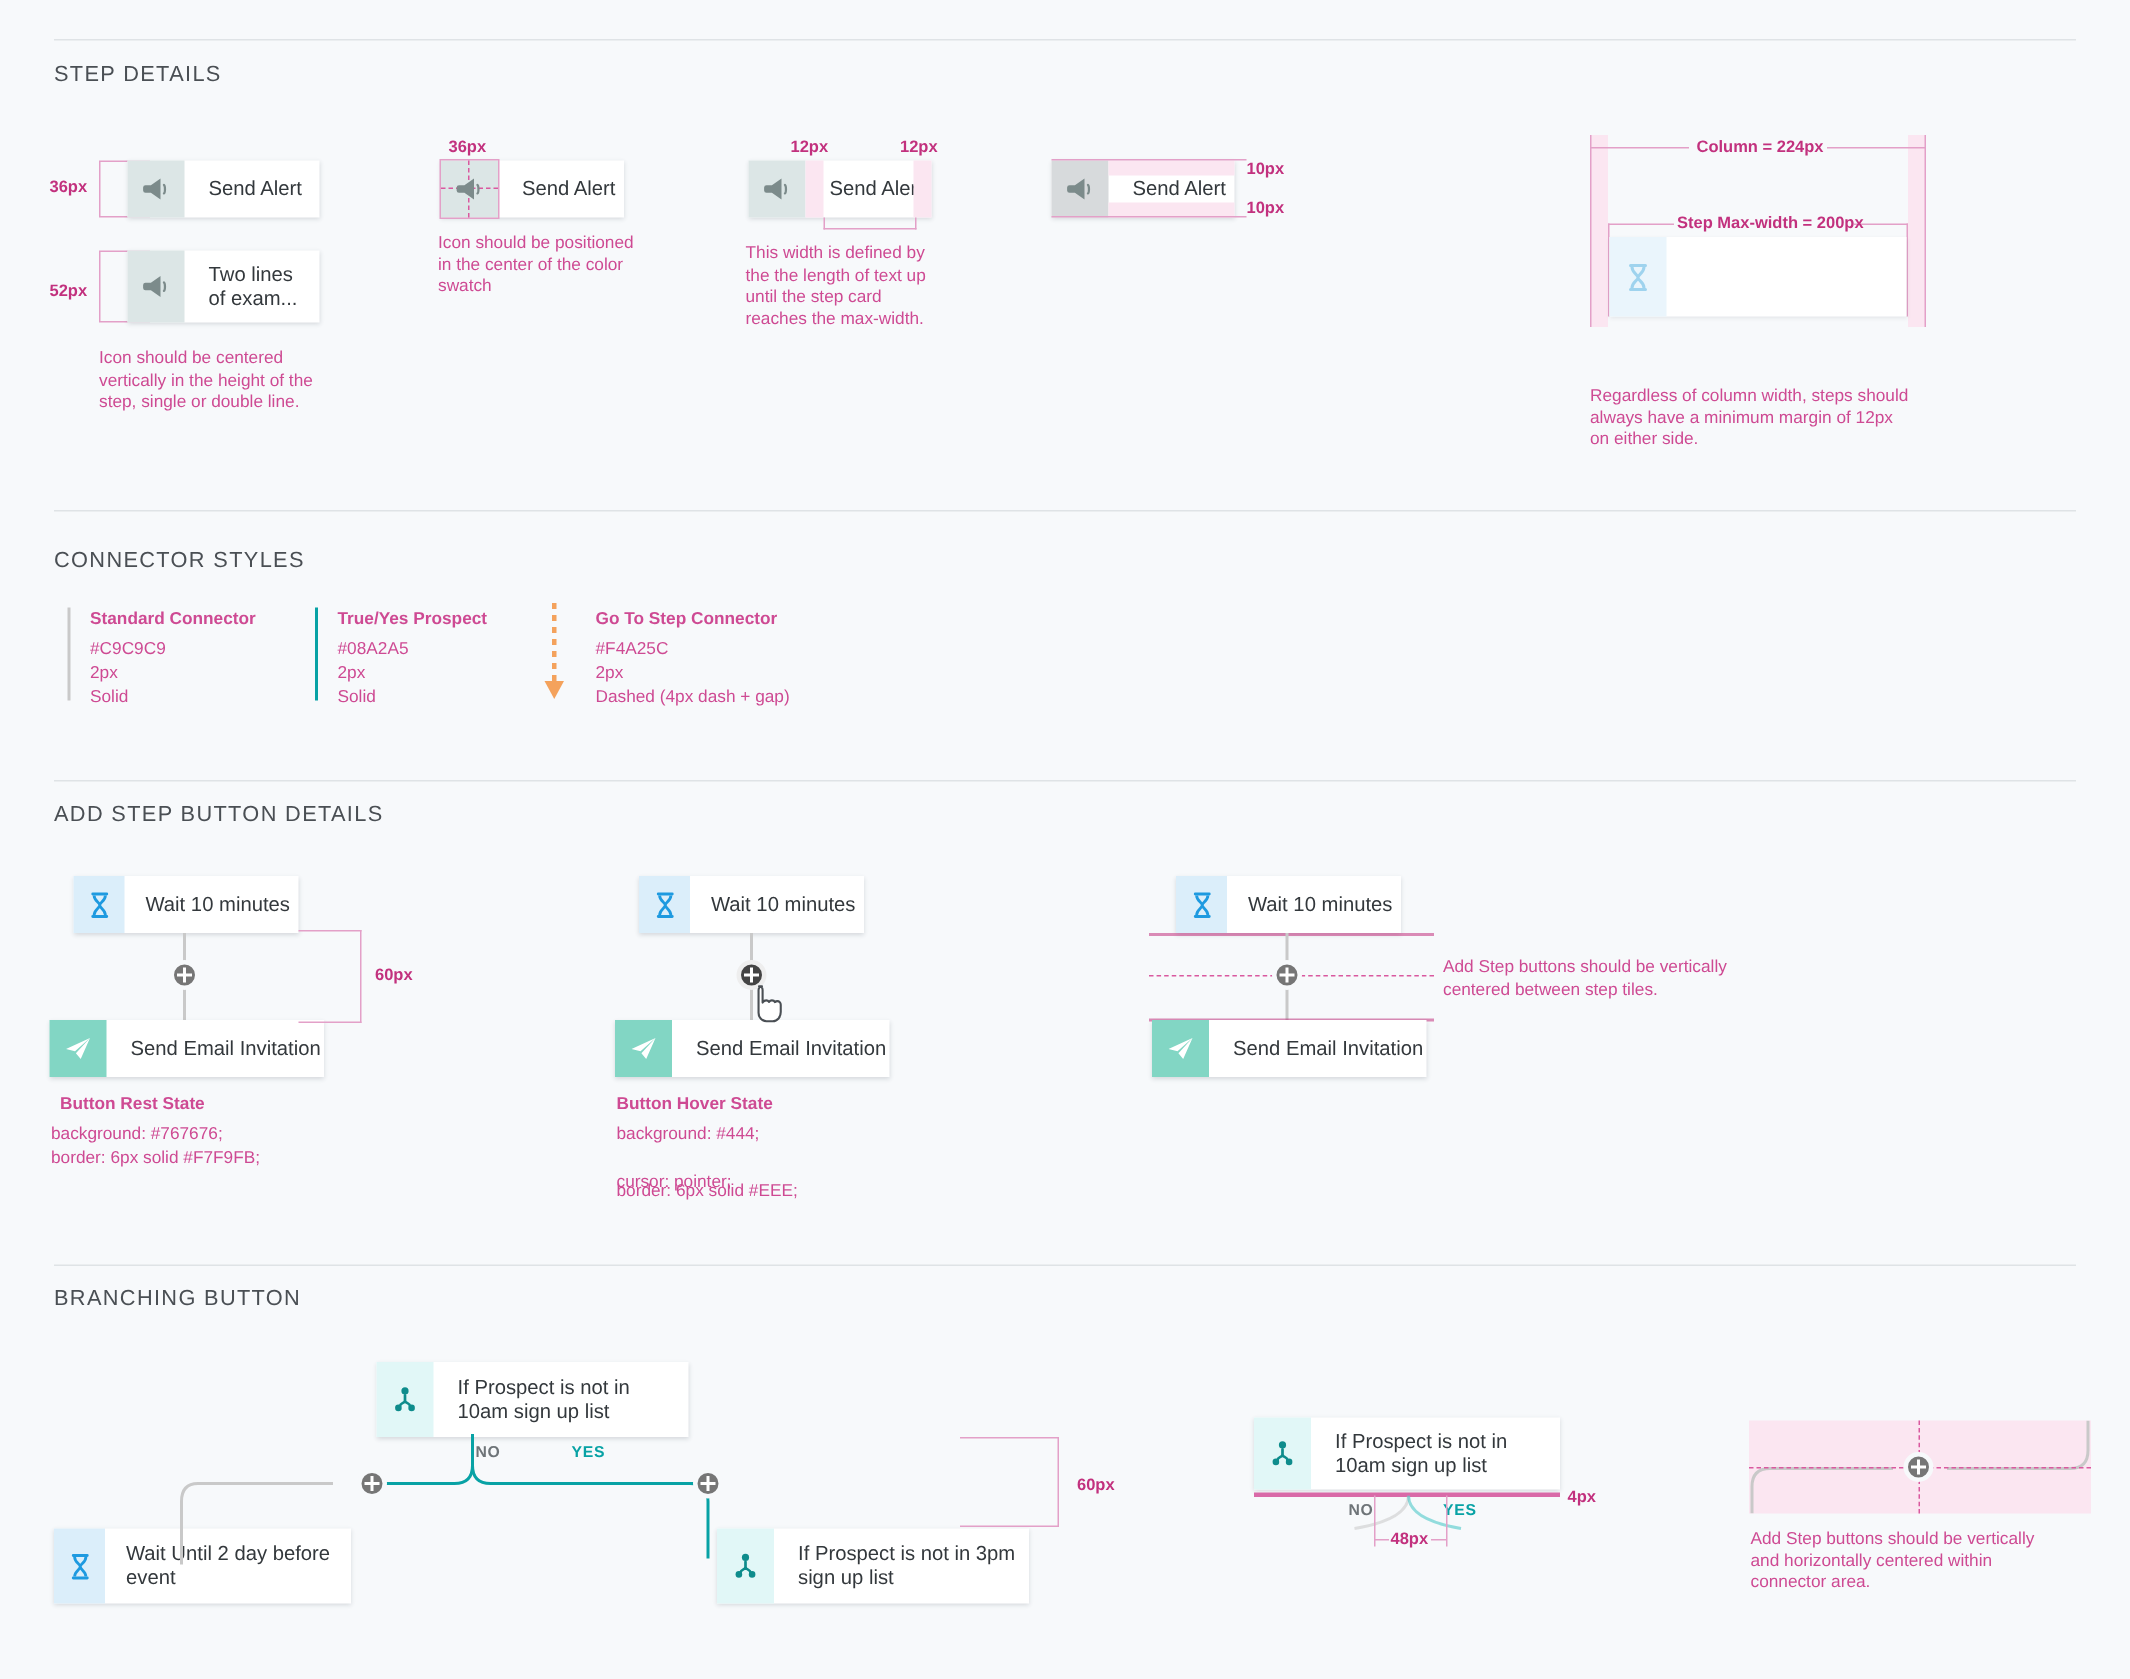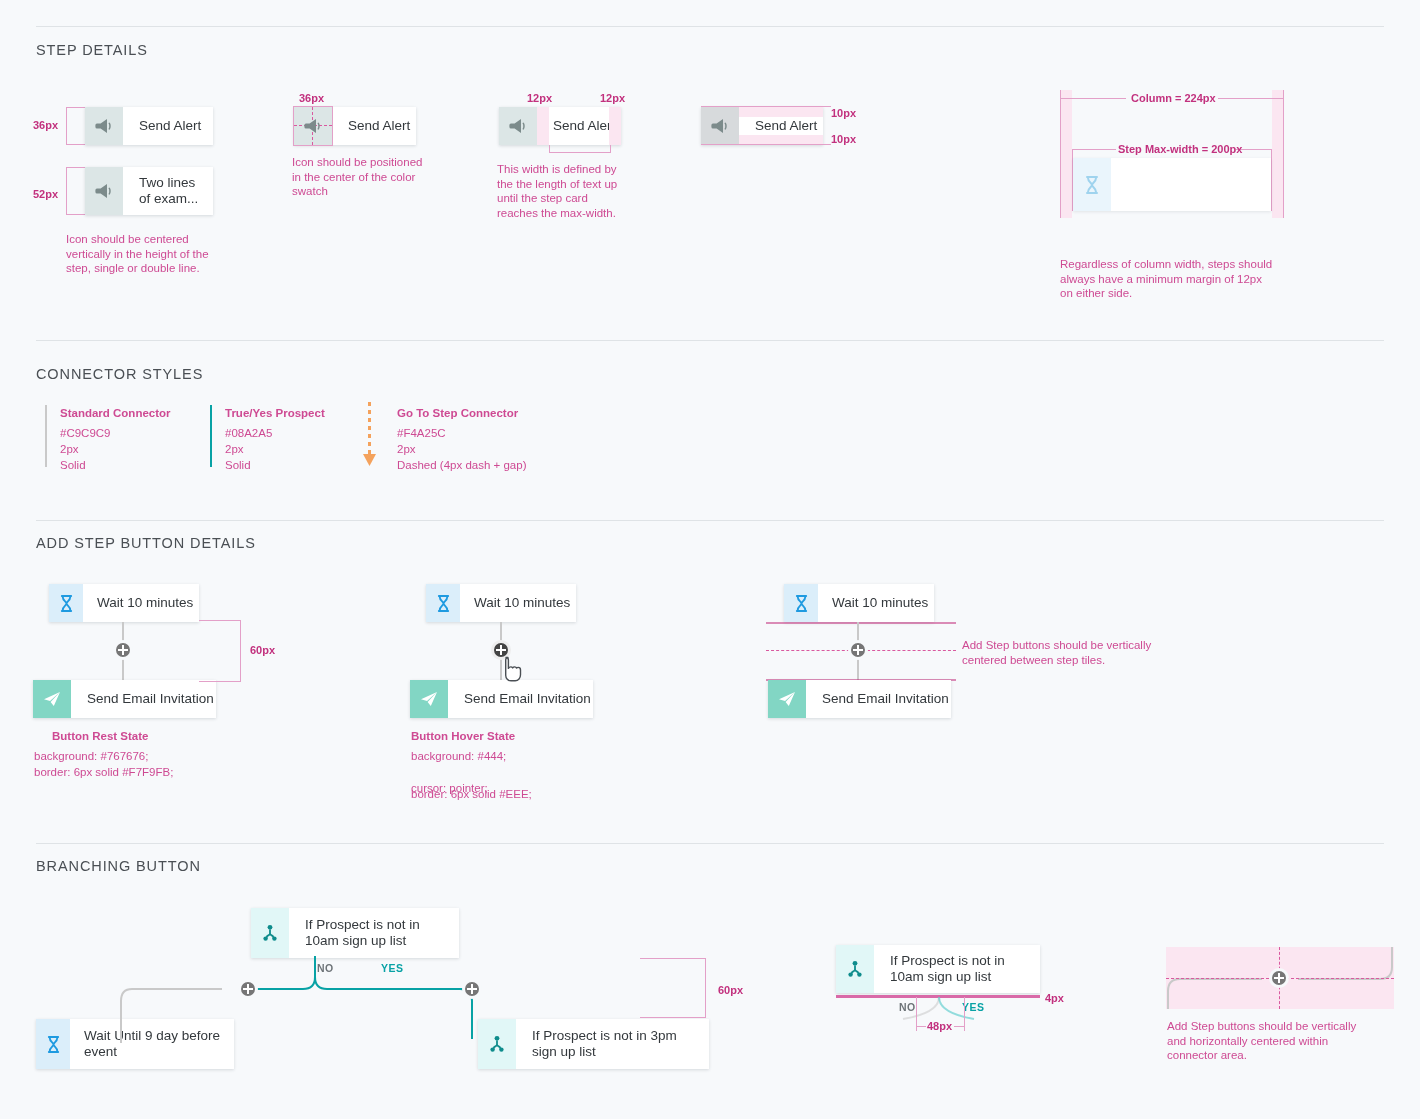--- a/index.html
+++ b/index.html
@@ -199,21 +199,21 @@
 <div class="card" style="left:33px; top:680px; width:183px; height:38px">
   <div class="swatch sw-mail" style="width:38px">
     <svg width="20" height="18" viewBox="0 0 20 18">
         <path d="M18 2L2 9.3l6 1.6L18 2zM8.6 12.1L18 2l-6.2 14-3.2-3.9z" fill="#FFFFFF"></path>
       </svg>
   </div>
   <div class="card-label" style="padding-left:16px">Send Email Invitation</div>
 </div>
 <div class="pinkbox" style="left:199px; top:620px; width:42px; height:62px; border-left:none"></div>
 <div class="dim" style="left:250px; top:644px">60px</div>
-<div class="anno anno-b" style="left:52px; top:729px">Button Rest State</div>
+<div class="anno anno-b" style="left:40px; top:729px">Button Rest State</div>
 <div class="anno" style="left:34px; top:749px">background: #767676;</div>
 <div class="anno" style="left:34px; top:765px">border: 6px solid #F7F9FB;</div>
 
 <div class="card" style="left:426px; top:584px; width:150px; height:38px">
   <div class="swatch sw-wait" style="width:34px">
     <svg width="15" height="19" viewBox="0 0 16 20">
         <path d="M3 2h10M3 18h10" stroke="#1E9AE0" stroke-width="2" stroke-linecap="round"></path>
         <path d="M4 3c0 4 4 5 4 7s-4 3-4 7M12 3c0 4-4 5-4 7s4 3 4 7" stroke="#1E9AE0" stroke-width="2" fill="none"></path>
       </svg>
   </div>
@@ -291,24 +291,24 @@
 <div class="conn-h-teal" style="left:440px; top:988px; width:22px"></div>
 <div class="plus" style="left:462px; top:979px"></div>
 
 <div class="card" style="left:36px; top:1019px; width:198px; height:50px">
   <div class="swatch sw-wait" style="width:34px">
     <svg width="15" height="19" viewBox="0 0 16 20">
         <path d="M3 2h10M3 18h10" stroke="#1E9AE0" stroke-width="2" stroke-linecap="round"></path>
         <path d="M4 3c0 4 4 5 4 7s-4 3-4 7M12 3c0 4-4 5-4 7s4 3 4 7" stroke="#1E9AE0" stroke-width="2" fill="none"></path>
       </svg>
   </div>
-  <div class="card-label" style="padding-left:14px">Wait Until 9 day before
+  <div class="card-label" style="padding-left:14px">Wait Until 2 day before
 event</div>
 </div>
-<div class="card" style="left:478px; top:1019px; width:231px; height:50px">
+<div class="card" style="left:478px; top:1019px; width:208px; height:50px">
   <div class="swatch sw-branch" style="width:38px">
     <svg width="18" height="18" viewBox="0 0 18 18">
         <circle cx="9" cy="3.3" r="2.4" fill="#0E8C8C"></circle>
         <path d="M9 6.2v3.4M9 9.6c0 2-3.2 1.6-3.2 3.4M9 9.6c0 2 3.2 1.6 3.2 3.4" stroke="#0E8C8C" stroke-width="1.8" fill="none" stroke-linecap="round"></path>
         <circle cx="4.6" cy="14.6" r="2.2" fill="#0E8C8C"></circle>
         <circle cx="13.4" cy="14.6" r="2.2" fill="#0E8C8C"></circle>
       </svg>
   </div>
   <div class="card-label" style="padding-left:16px">If Prospect is not in 3pm
 sign up list</div>

